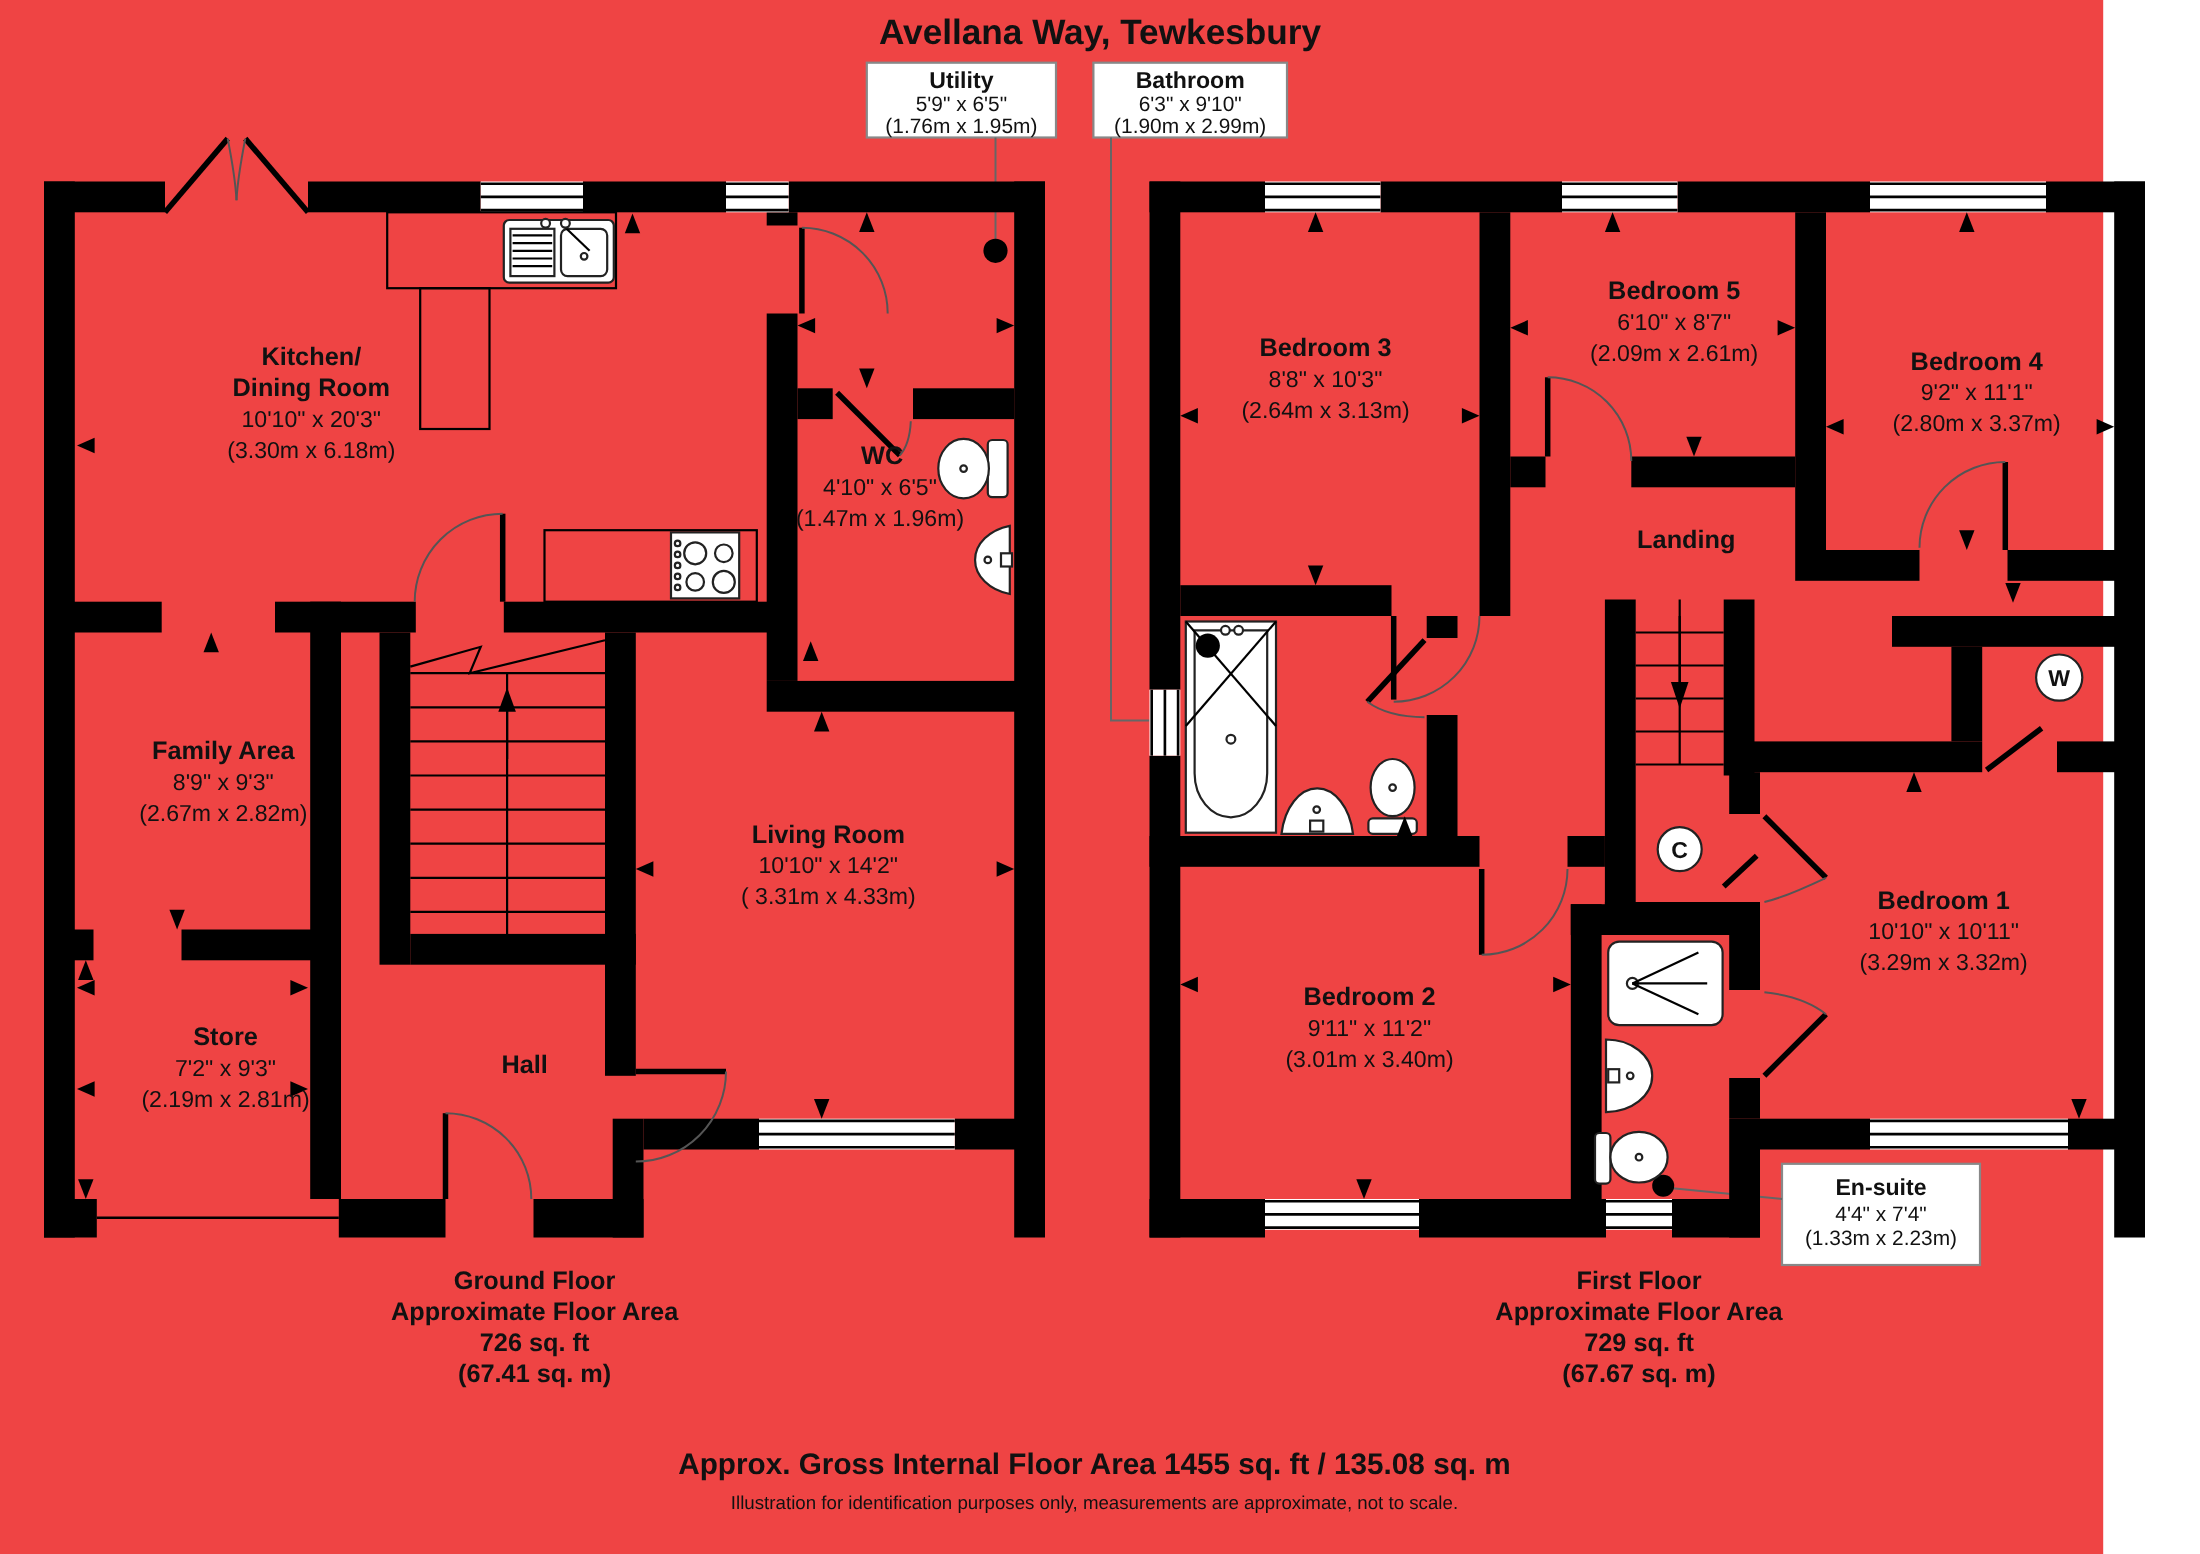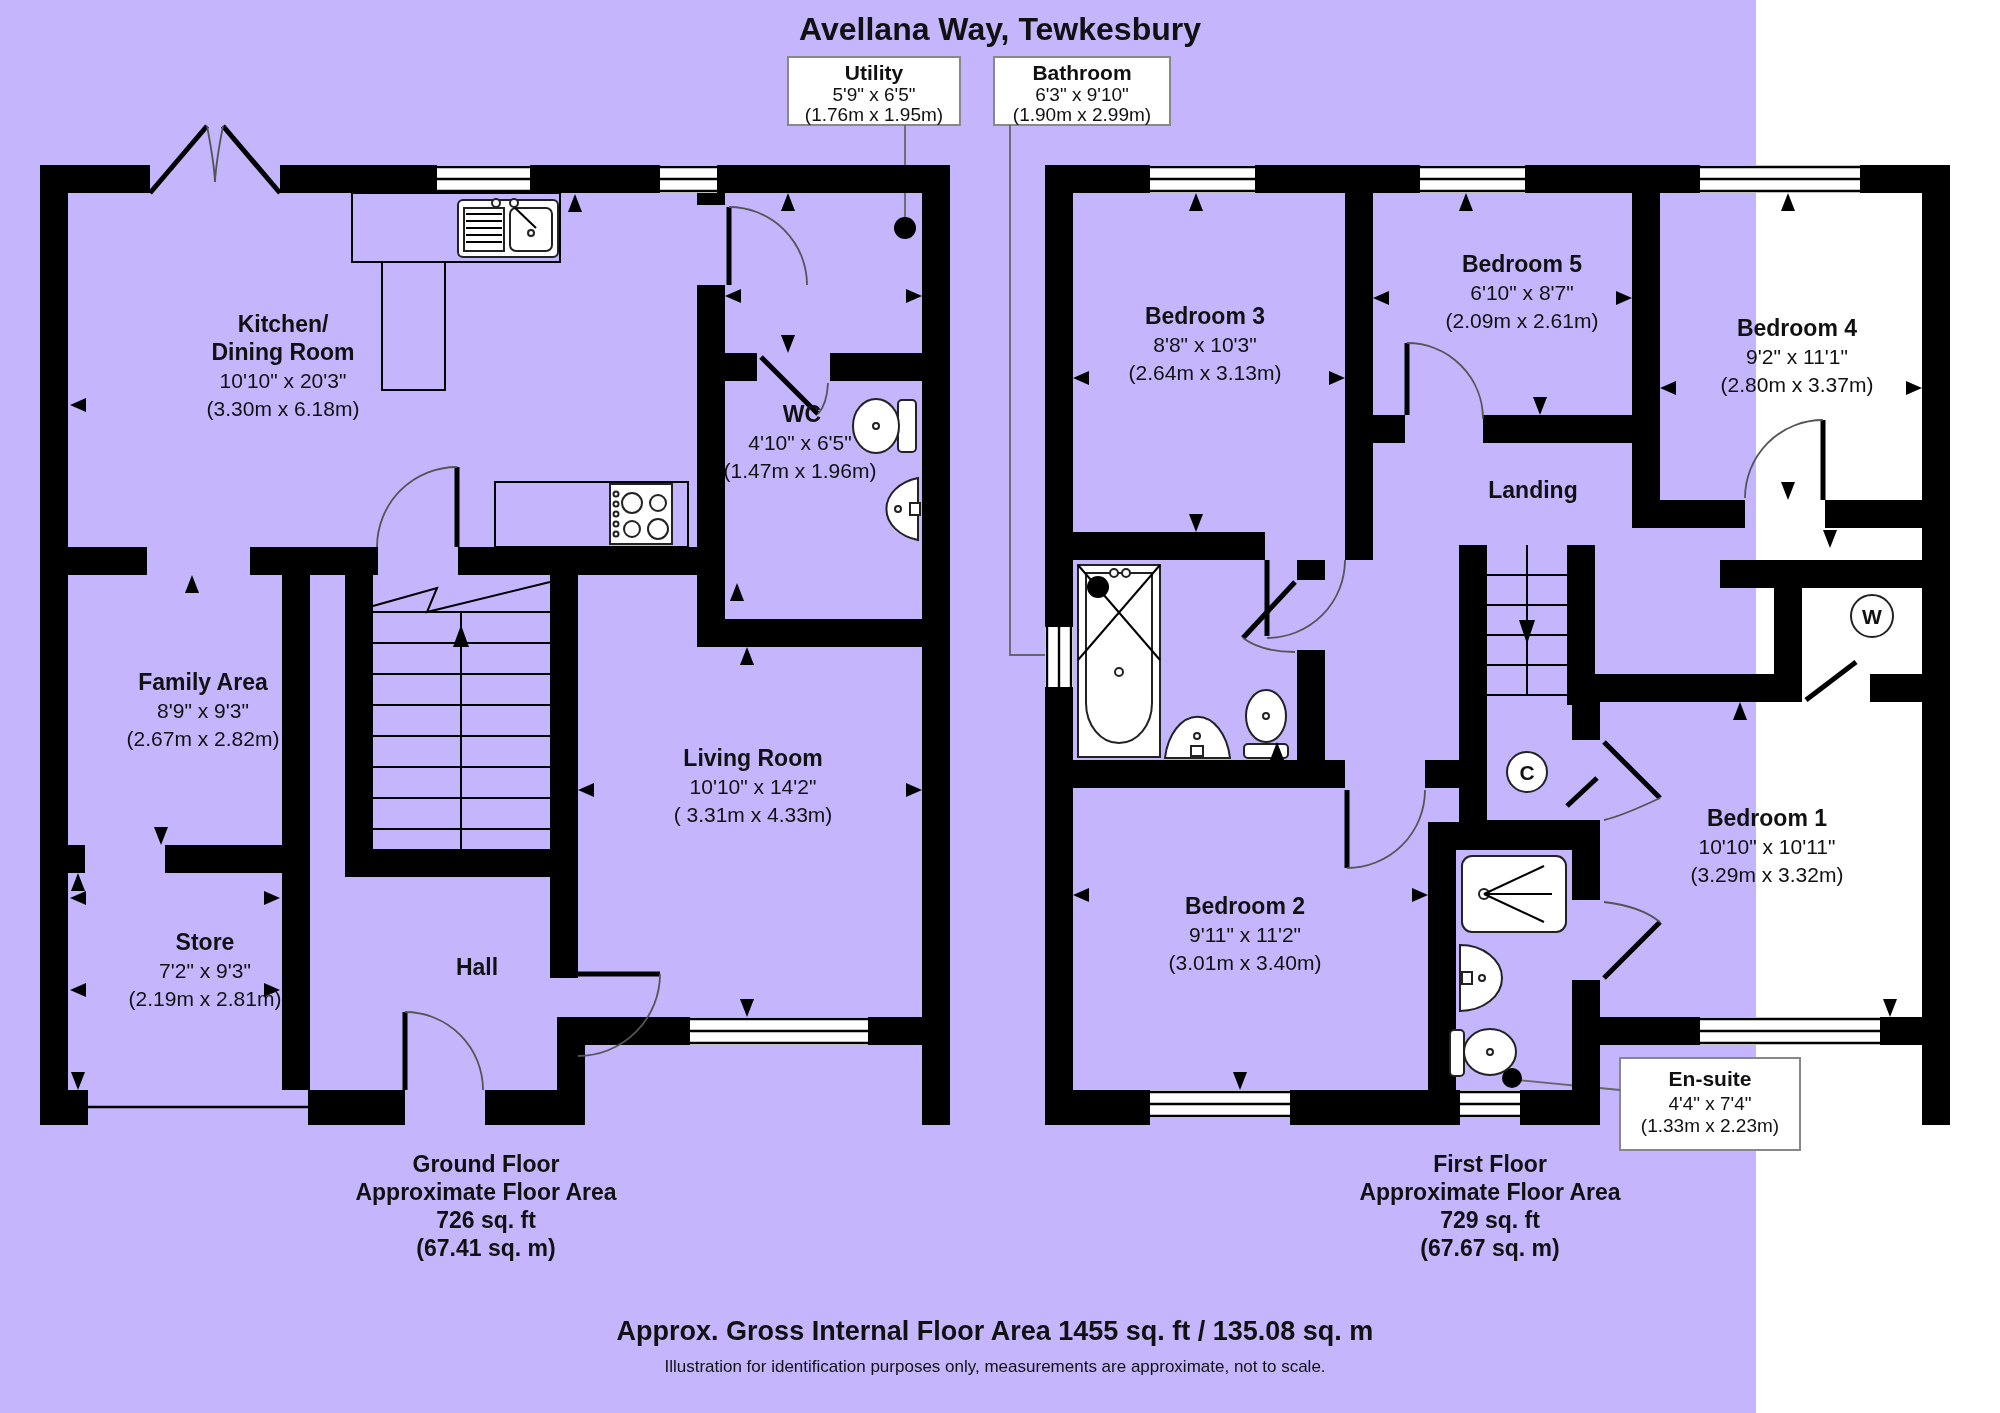--- a/index.html
+++ b/index.html
@@ -1,16 +1,16 @@
 <!DOCTYPE html>
 <html><head>
 <meta charset="utf-8">
 <style>
   html,body{margin:0;padding:0;background:#fff;}
-  .page{width:1756px;height:1413px;position:relative;background:#c4b5fd;
+  .page{width:1912px;height:1413px;position:relative;background:#ef4444;
         font-family:"Liberation Sans", sans-serif;}
   svg{display:block;}
   svg text{fill:#111;}
   .title-t{font-size:32px;font-weight:bold;}
   .rn{font-size:23px;font-weight:bold;}
   .rd{font-size:21px;}
   .bx-n{font-size:21px;font-weight:bold;}
   .bx-d{font-size:19px;}
   .cap{font-size:23px;font-weight:bold;}
   .foot1{font-size:27px;font-weight:bold;}

